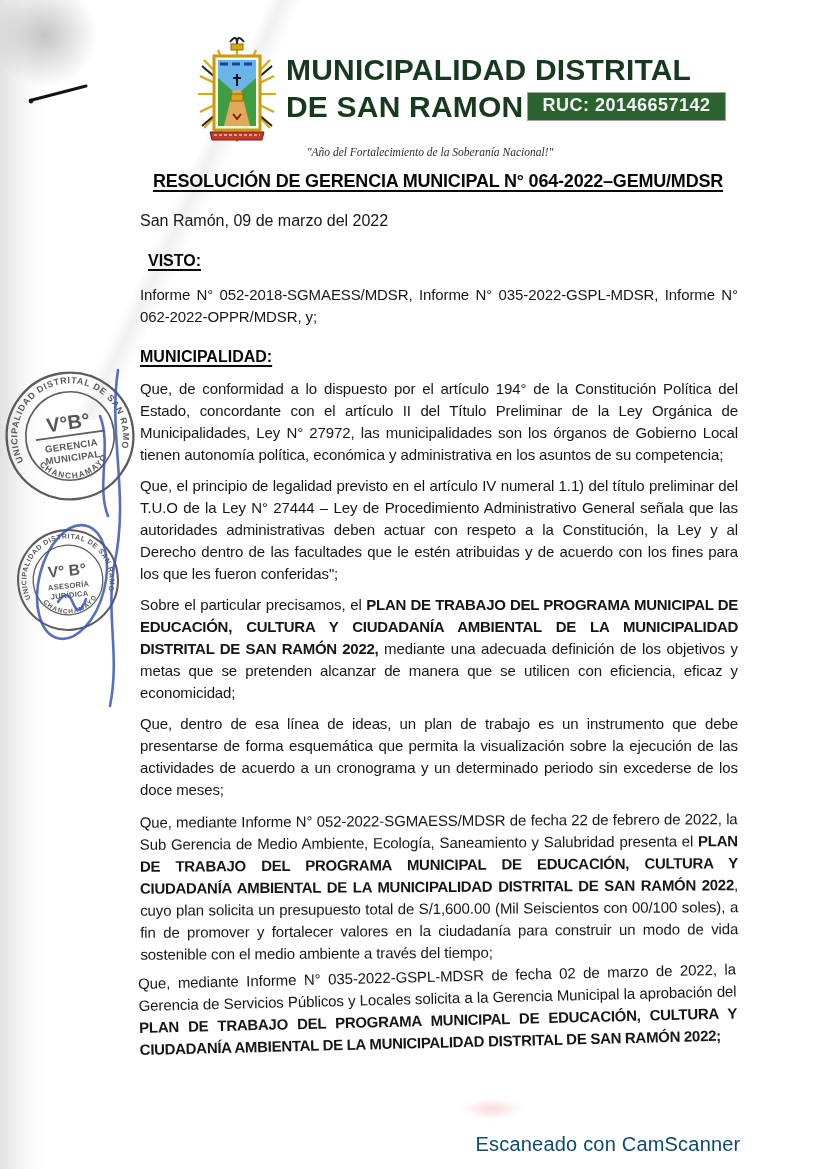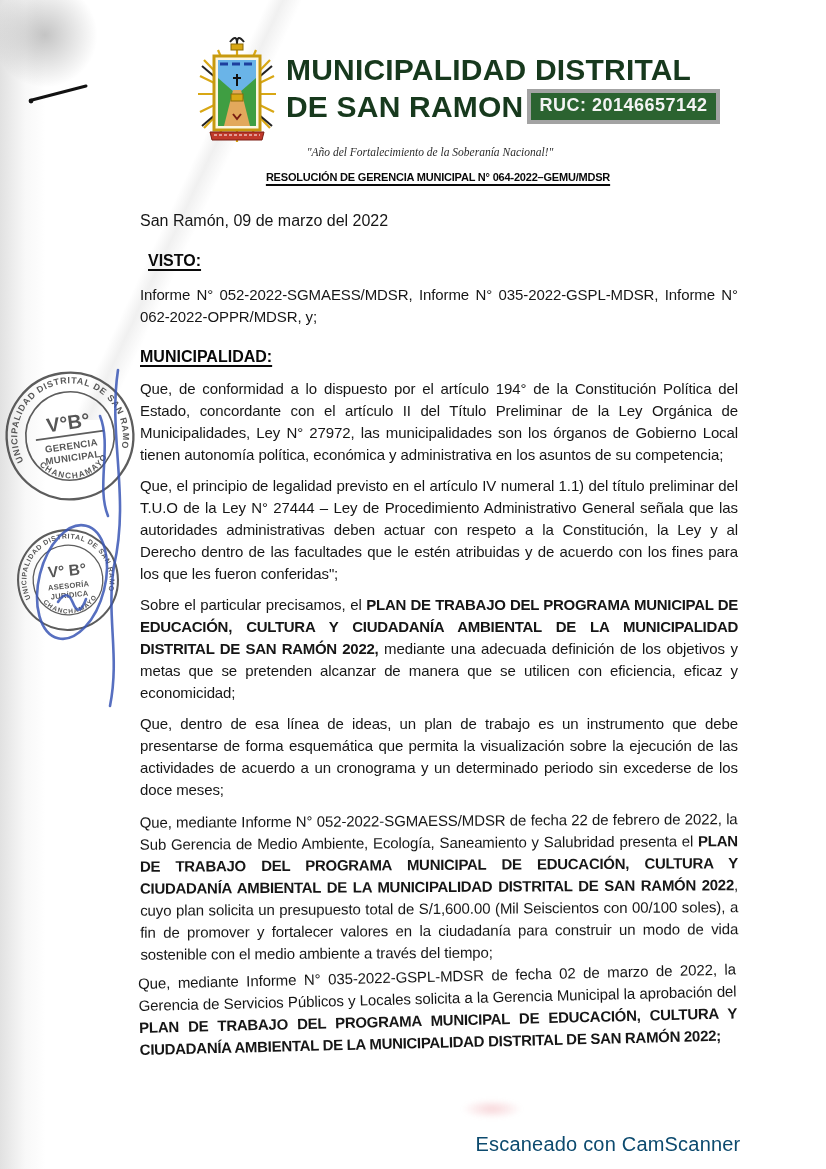--- a/index.html
+++ b/index.html
@@ -21,26 +21,26 @@
     pointer-events:none;}
   .pink-smudge{position:absolute;left:452px;top:1096px;width:80px;height:26px;border-radius:50%;
     background:radial-gradient(closest-side, rgba(230,120,130,.30), transparent 75%);
     filter:blur(2px);pointer-events:none;}
   
   .pen-mark{position:absolute;left:24px;top:76px;}
   .coat{position:absolute;left:190px;top:32px;width:94px;height:124px;}
   .org-title{position:absolute;left:286px;top:52px;line-height:1.22;
     font-weight:bold;font-size:30px;letter-spacing:.2px;color:#17391d;white-space:nowrap;}
   .org-line2{display:flex;align-items:center;gap:4px;}
-  .ruc-badge{display:inline-block;background:#2b6330;border:4px solid #a3a3a3;color:#f4f4f4;
-    font-size:18px;font-weight:bold;letter-spacing:.5px;padding:3px 8px 4px;line-height:1.1;text-align:center;}
+  .ruc-badge{display:inline-block;background:#2b6330;border:1px solid #a3a3a3;color:#f4f4f4;
+    font-size:18px;font-weight:bold;letter-spacing:.5px;padding:3px 14px 4px;line-height:1.1;text-align:center;}
   .motto{position:absolute;left:240px;top:146px;width:380px;text-align:center;
     font-family:"Liberation Serif", serif;font-style:italic;font-size:11.5px;color:#2a2a2a;}
   .res-title{position:absolute;left:130px;top:171px;width:616px;text-align:center;
-    font-size:11px;font-weight:bold;letter-spacing:-.2px;color:#090909;
+    font-size:18px;font-weight:bold;letter-spacing:-.2px;color:#090909;
     text-decoration:underline;text-decoration-thickness:2px;text-underline-offset:3px;white-space:nowrap;}
   .dateline{position:absolute;left:140px;top:212px;width:598px;text-align:left;
     font-size:16px;color:#161616;}
   
   .content{position:absolute;left:140px;top:250px;width:598px;
     font-size:15px;line-height:22px;text-align:justify;letter-spacing:-.1px;color:#161616;}
   .content h3{font-size:16px;font-weight:bold;margin:0 8px 12px;color:#090909;
     text-decoration:underline;text-decoration-thickness:2px;text-underline-offset:3px;
     text-align:left;letter-spacing:0;}
   .content h3.considerando{margin:0 0 10px;}
@@ -124,21 +124,21 @@
       <span class="ruc-badge">RUC: 20146657142</span>
     </div>
   </div>
 
   <div class="motto">"Año del Fortalecimiento de la Soberanía Nacional!"</div>
   <div class="res-title">RESOLUCIÓN DE GERENCIA MUNICIPAL N° 064-2022–GEMU/MDSR</div>
   <div class="dateline">San Ramón, 09 de marzo del 2022</div>
 
   <main class="content">
     <h3>VISTO:</h3>
-    <p class="visto-body">Informe N° 052-2022-SGMAESS/MDSR, Informe N° 035-2022-GSPL-MDSR, Informe N° 062-2022-OPPR/MDSR, y;</p>
+    <p class="visto-body">Informe N° 052-2018-SGMAESS/MDSR, Informe N° 035-2022-GSPL-MDSR, Informe N° 062-2022-OPPR/MDSR, y;</p>
     <h3 class="considerando">MUNICIPALIDAD:</h3>
     <div id="paragraphs">
         <p><span>Que, de conformidad a lo dispuesto por el artículo 194° de la Constitución Política del Estado, concordante con el artículo II del Título Preliminar de la Ley Orgánica de Municipalidades, Ley N° 27972, las municipalidades son los órganos de Gobierno Local tienen autonomía política, económica y administrativa en los asuntos de su competencia;</span></p>
         <p><span>Que, el principio de legalidad previsto en el artículo IV numeral 1.1) del título preliminar del T.U.O de la Ley N° 27444 – Ley de Procedimiento Administrativo General señala que las autoridades administrativas deben actuar con respeto a la Constitución, la Ley y al Derecho dentro de las facultades que le estén atribuidas y de acuerdo con los fines para los que les fueron conferidas";</span></p>
         <p><span>Sobre el particular precisamos, el </span><span class="b">PLAN DE TRABAJO DEL PROGRAMA MUNICIPAL DE EDUCACIÓN, CULTURA Y CIUDADANÍA AMBIENTAL DE LA MUNICIPALIDAD DISTRITAL DE SAN RAMÓN 2022,</span><span> mediante una adecuada definición de los objetivos y metas que se pretenden alcanzar de manera que se utilicen con eficiencia, eficaz y economicidad;</span></p>
         <p><span>Que, dentro de esa línea de ideas, un plan de trabajo es un instrumento que debe presentarse de forma esquemática que permita la visualización sobre la ejecución de las actividades de acuerdo a un cronograma y un determinado periodo sin excederse de los doce meses;</span></p>
         <p><span>Que, mediante Informe N° 052-2022-SGMAESS/MDSR de fecha 22 de febrero de 2022, la Sub Gerencia de Medio Ambiente, Ecología, Saneamiento y Salubridad presenta el </span><span class="b">PLAN DE TRABAJO DEL PROGRAMA MUNICIPAL DE EDUCACIÓN, CULTURA Y CIUDADANÍA AMBIENTAL DE LA MUNICIPALIDAD DISTRITAL DE SAN RAMÓN 2022</span><span>, cuyo plan solicita un presupuesto total de S/1,600.00 (Mil Seiscientos con 00/100 soles), a fin de promover y fortalecer valores en la ciudadanía para construir un modo de vida sostenible con el medio ambiente a través del tiempo;</span></p>
         <p><span>Que, mediante Informe N° 035-2022-GSPL-MDSR de fecha 02 de marzo de 2022, la Gerencia de Servicios Públicos y Locales solicita a la Gerencia Municipal la aprobación del </span><span class="b">PLAN DE TRABAJO DEL PROGRAMA MUNICIPAL DE EDUCACIÓN, CULTURA Y CIUDADANÍA AMBIENTAL DE LA MUNICIPALIDAD DISTRITAL DE SAN RAMÓN 2022;</span></p>
       </div>
   </main>

